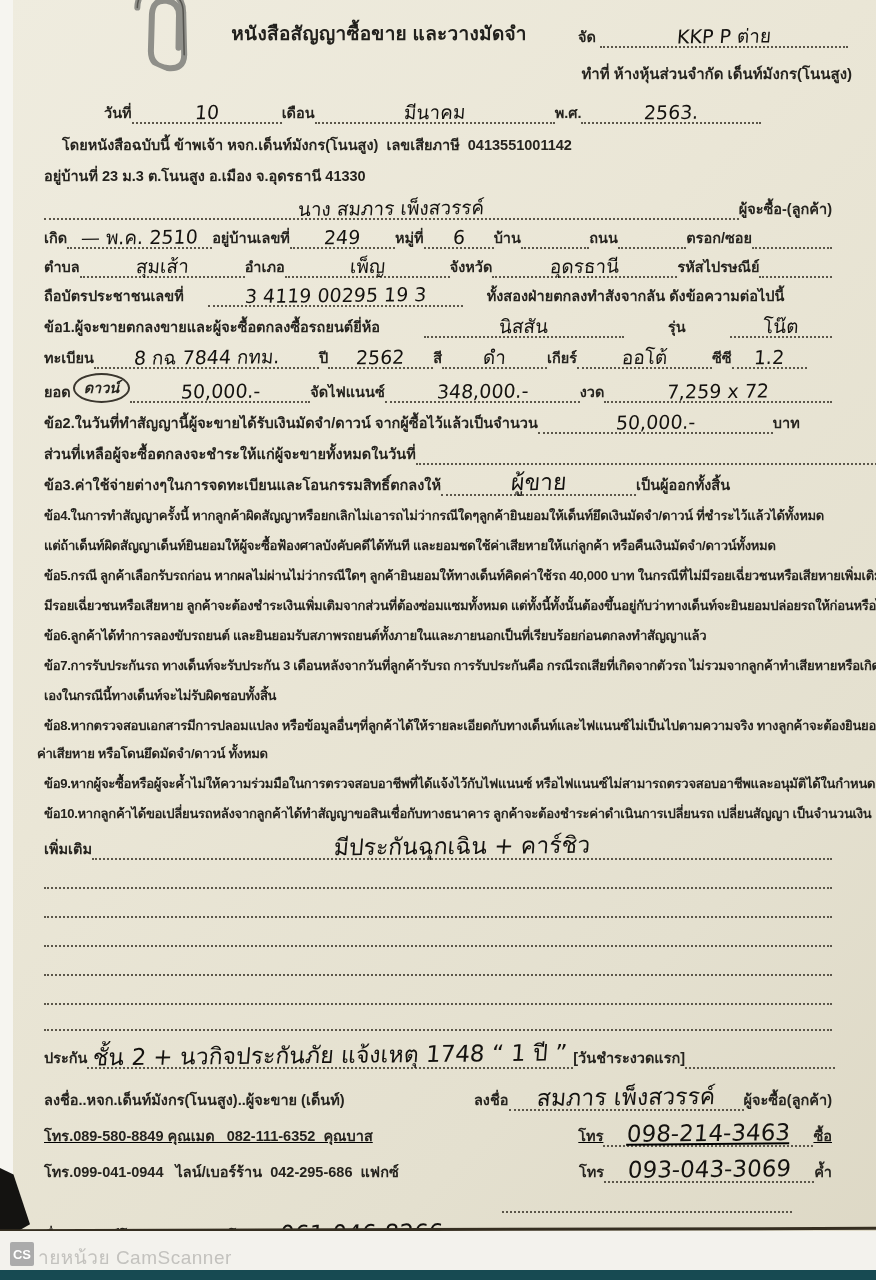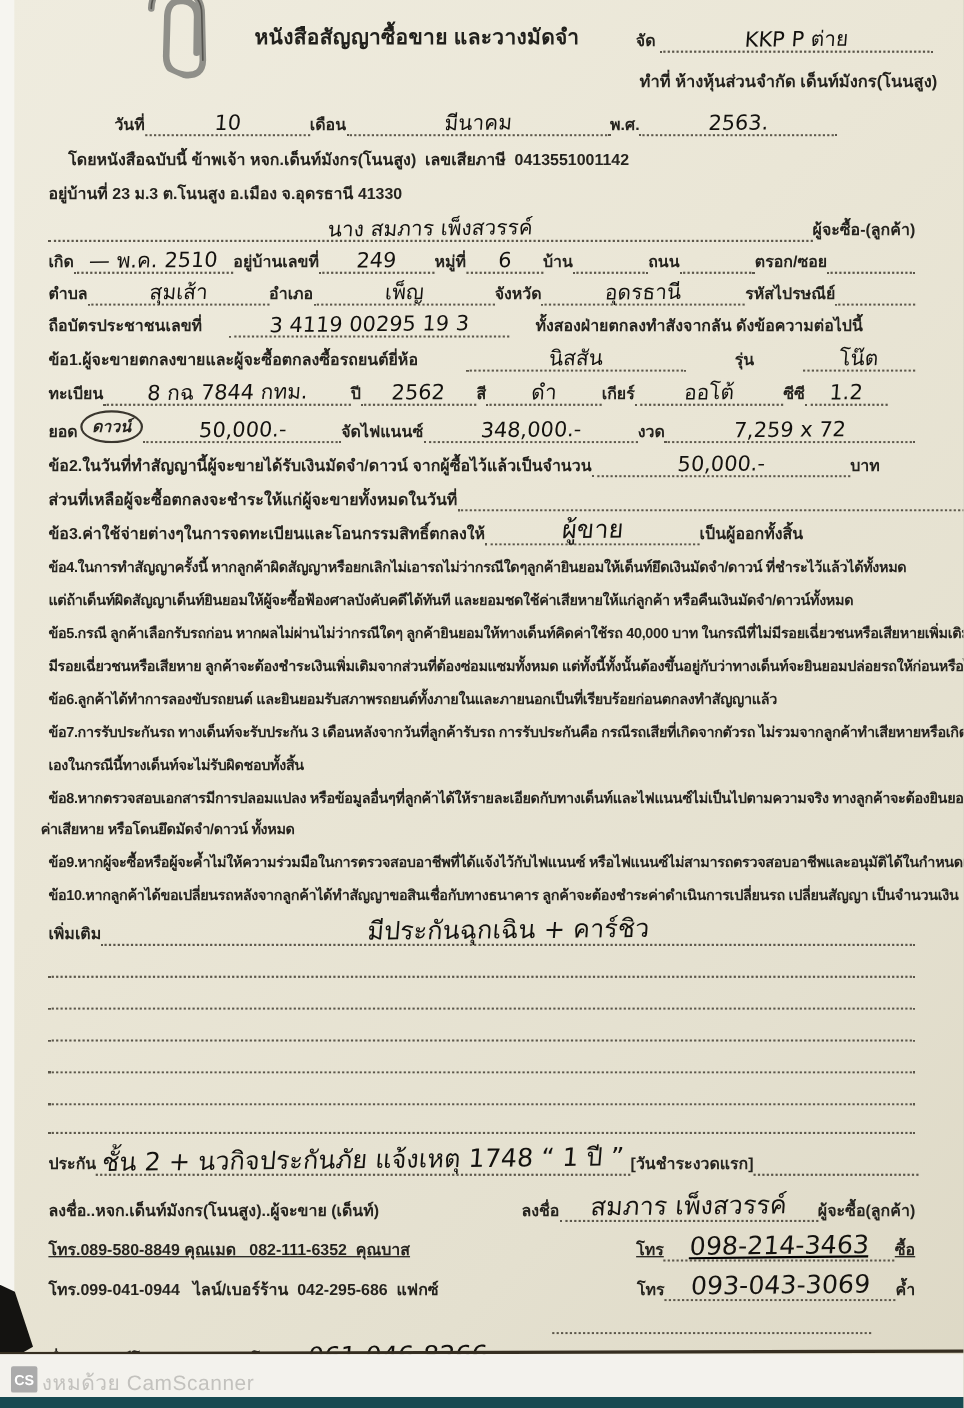--- a/index.html
+++ b/index.html
@@ -309,16 +309,16 @@
           <span class="gap" style="flex: 1 1 auto;"></span>
         </div>
       </div>
   </div>
 
   <div class="black-wedge"></div>
   <div class="scan-edge"></div>
   <div class="footer-strip"></div>
   <div class="watermark">
     <span class="cs-box">CS</span>
-    <span class="wm-text">งหมด้วย CamScanner</span>
+    <span class="wm-text">ายหน้วย CamScanner</span>
   </div>
   <div class="teal-bar"></div>
 </div>
 
 </body></html>

